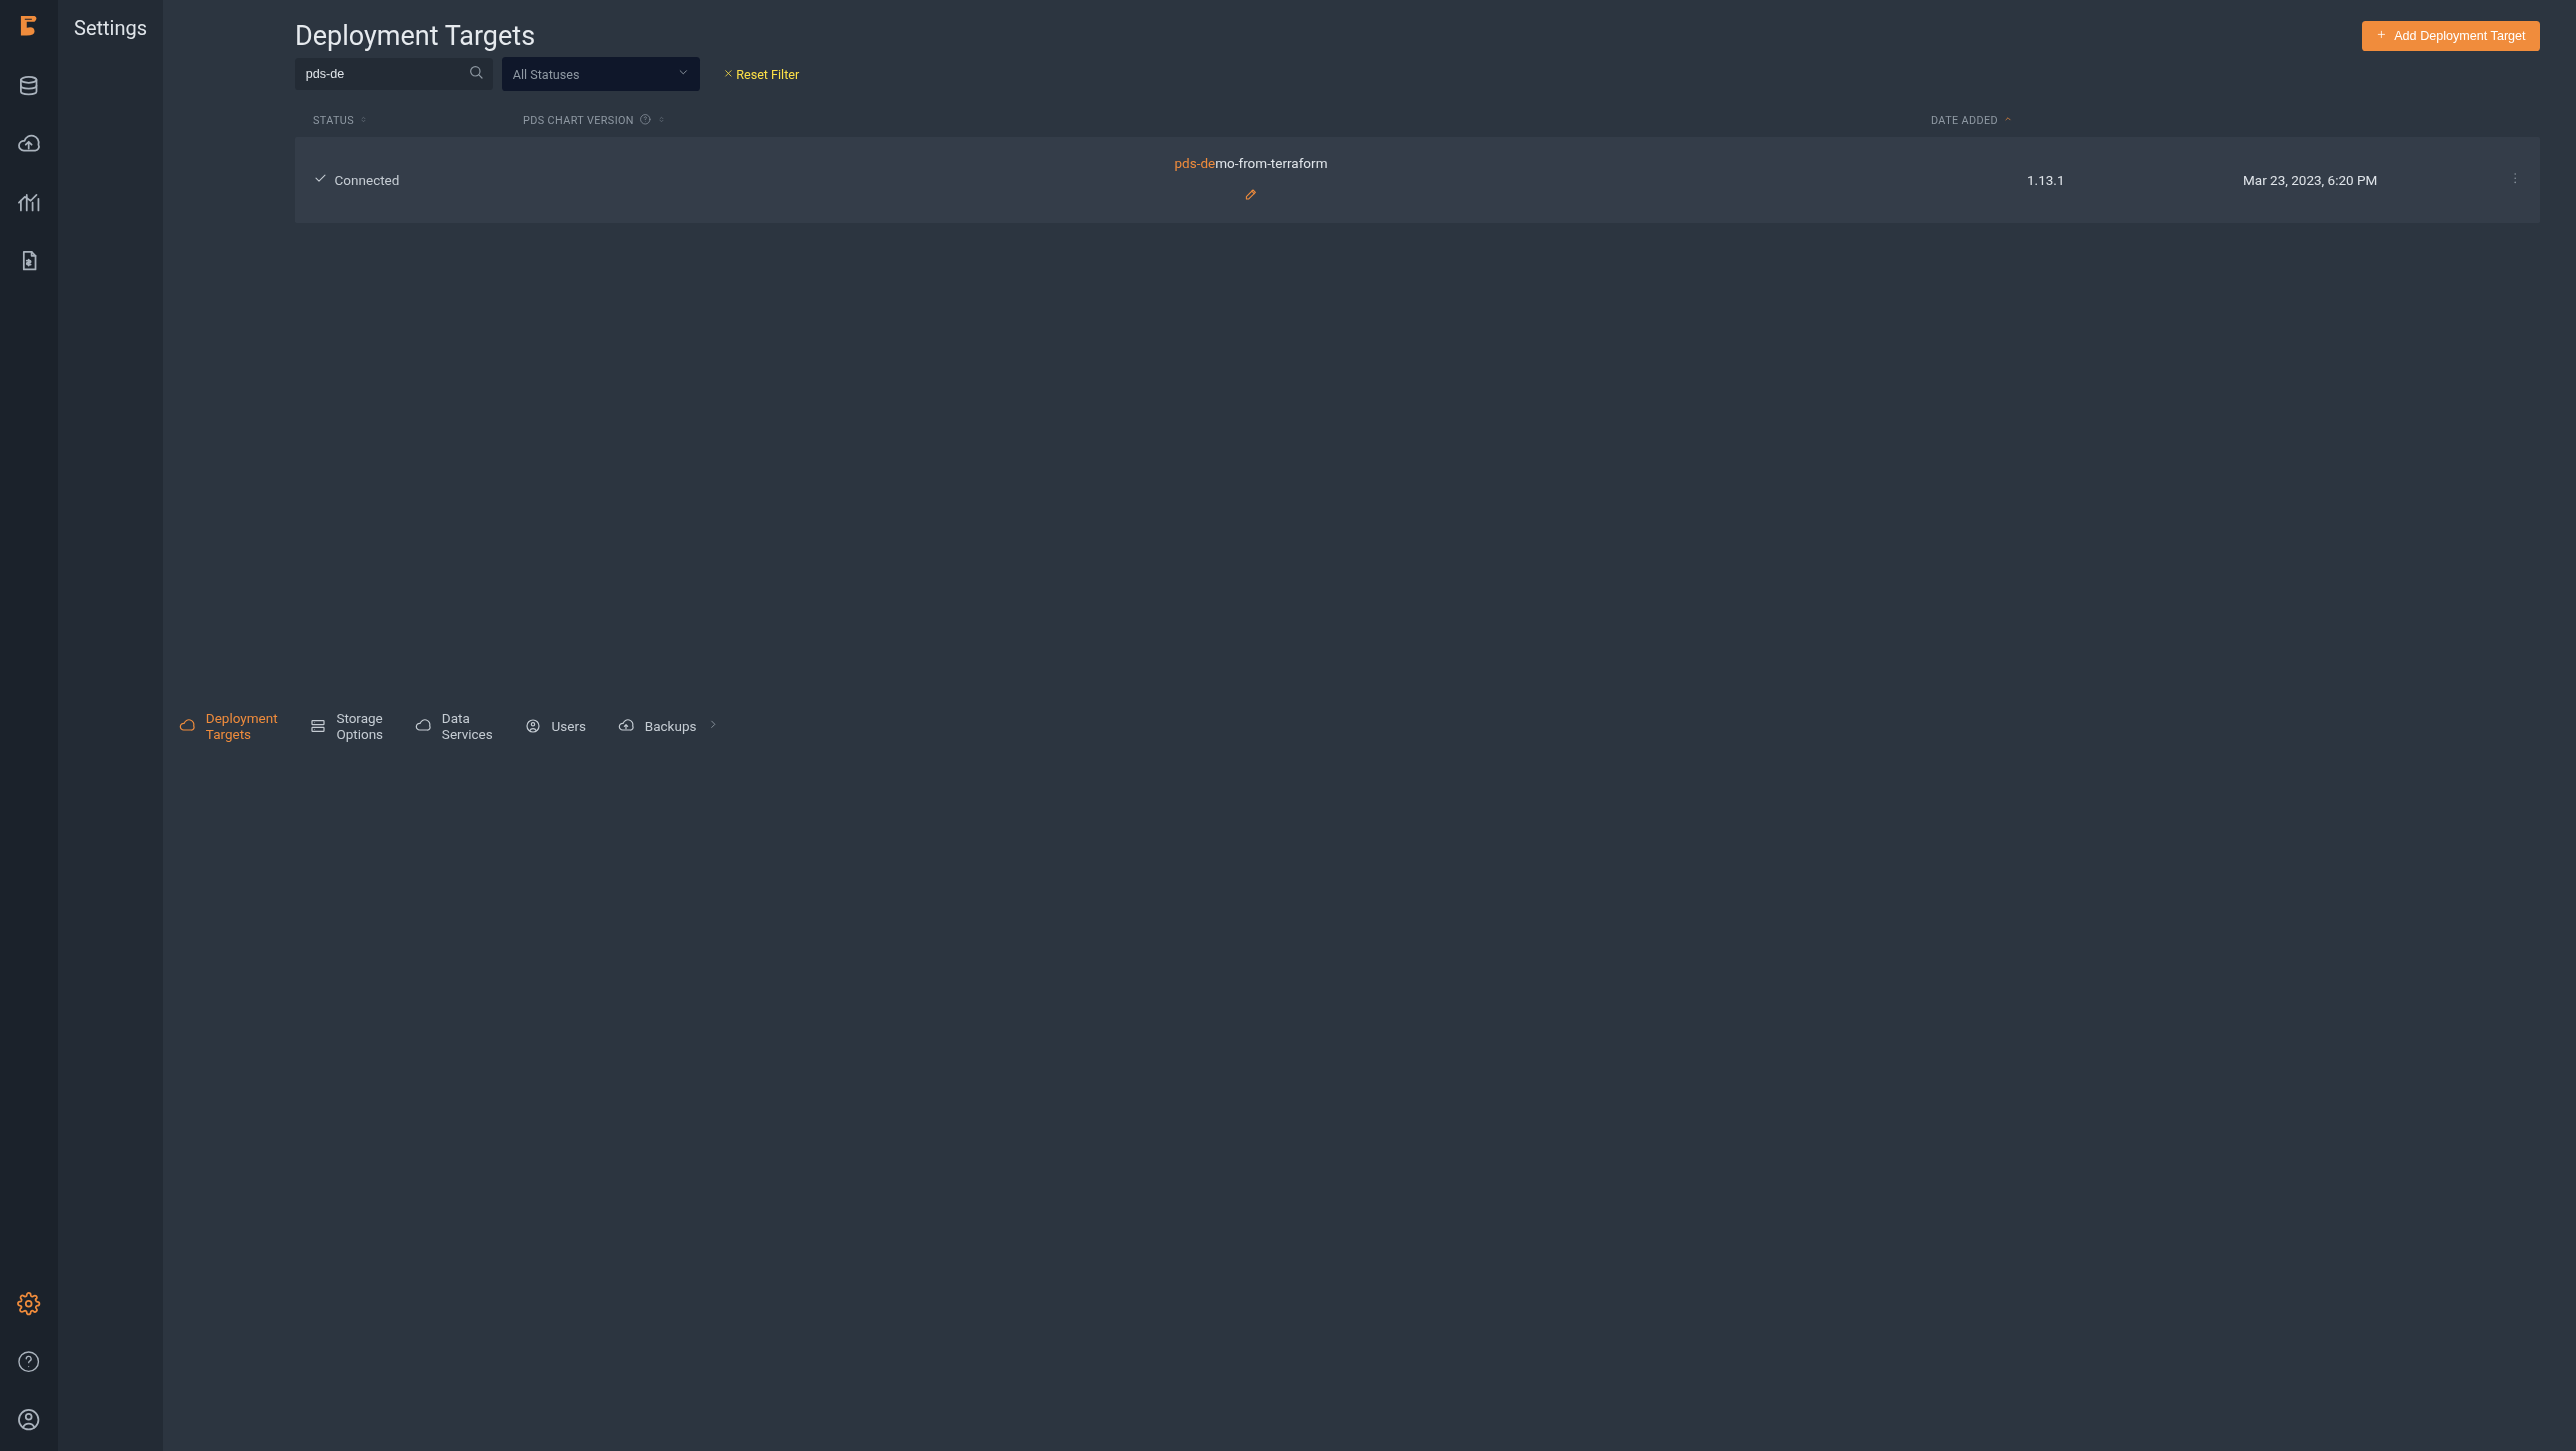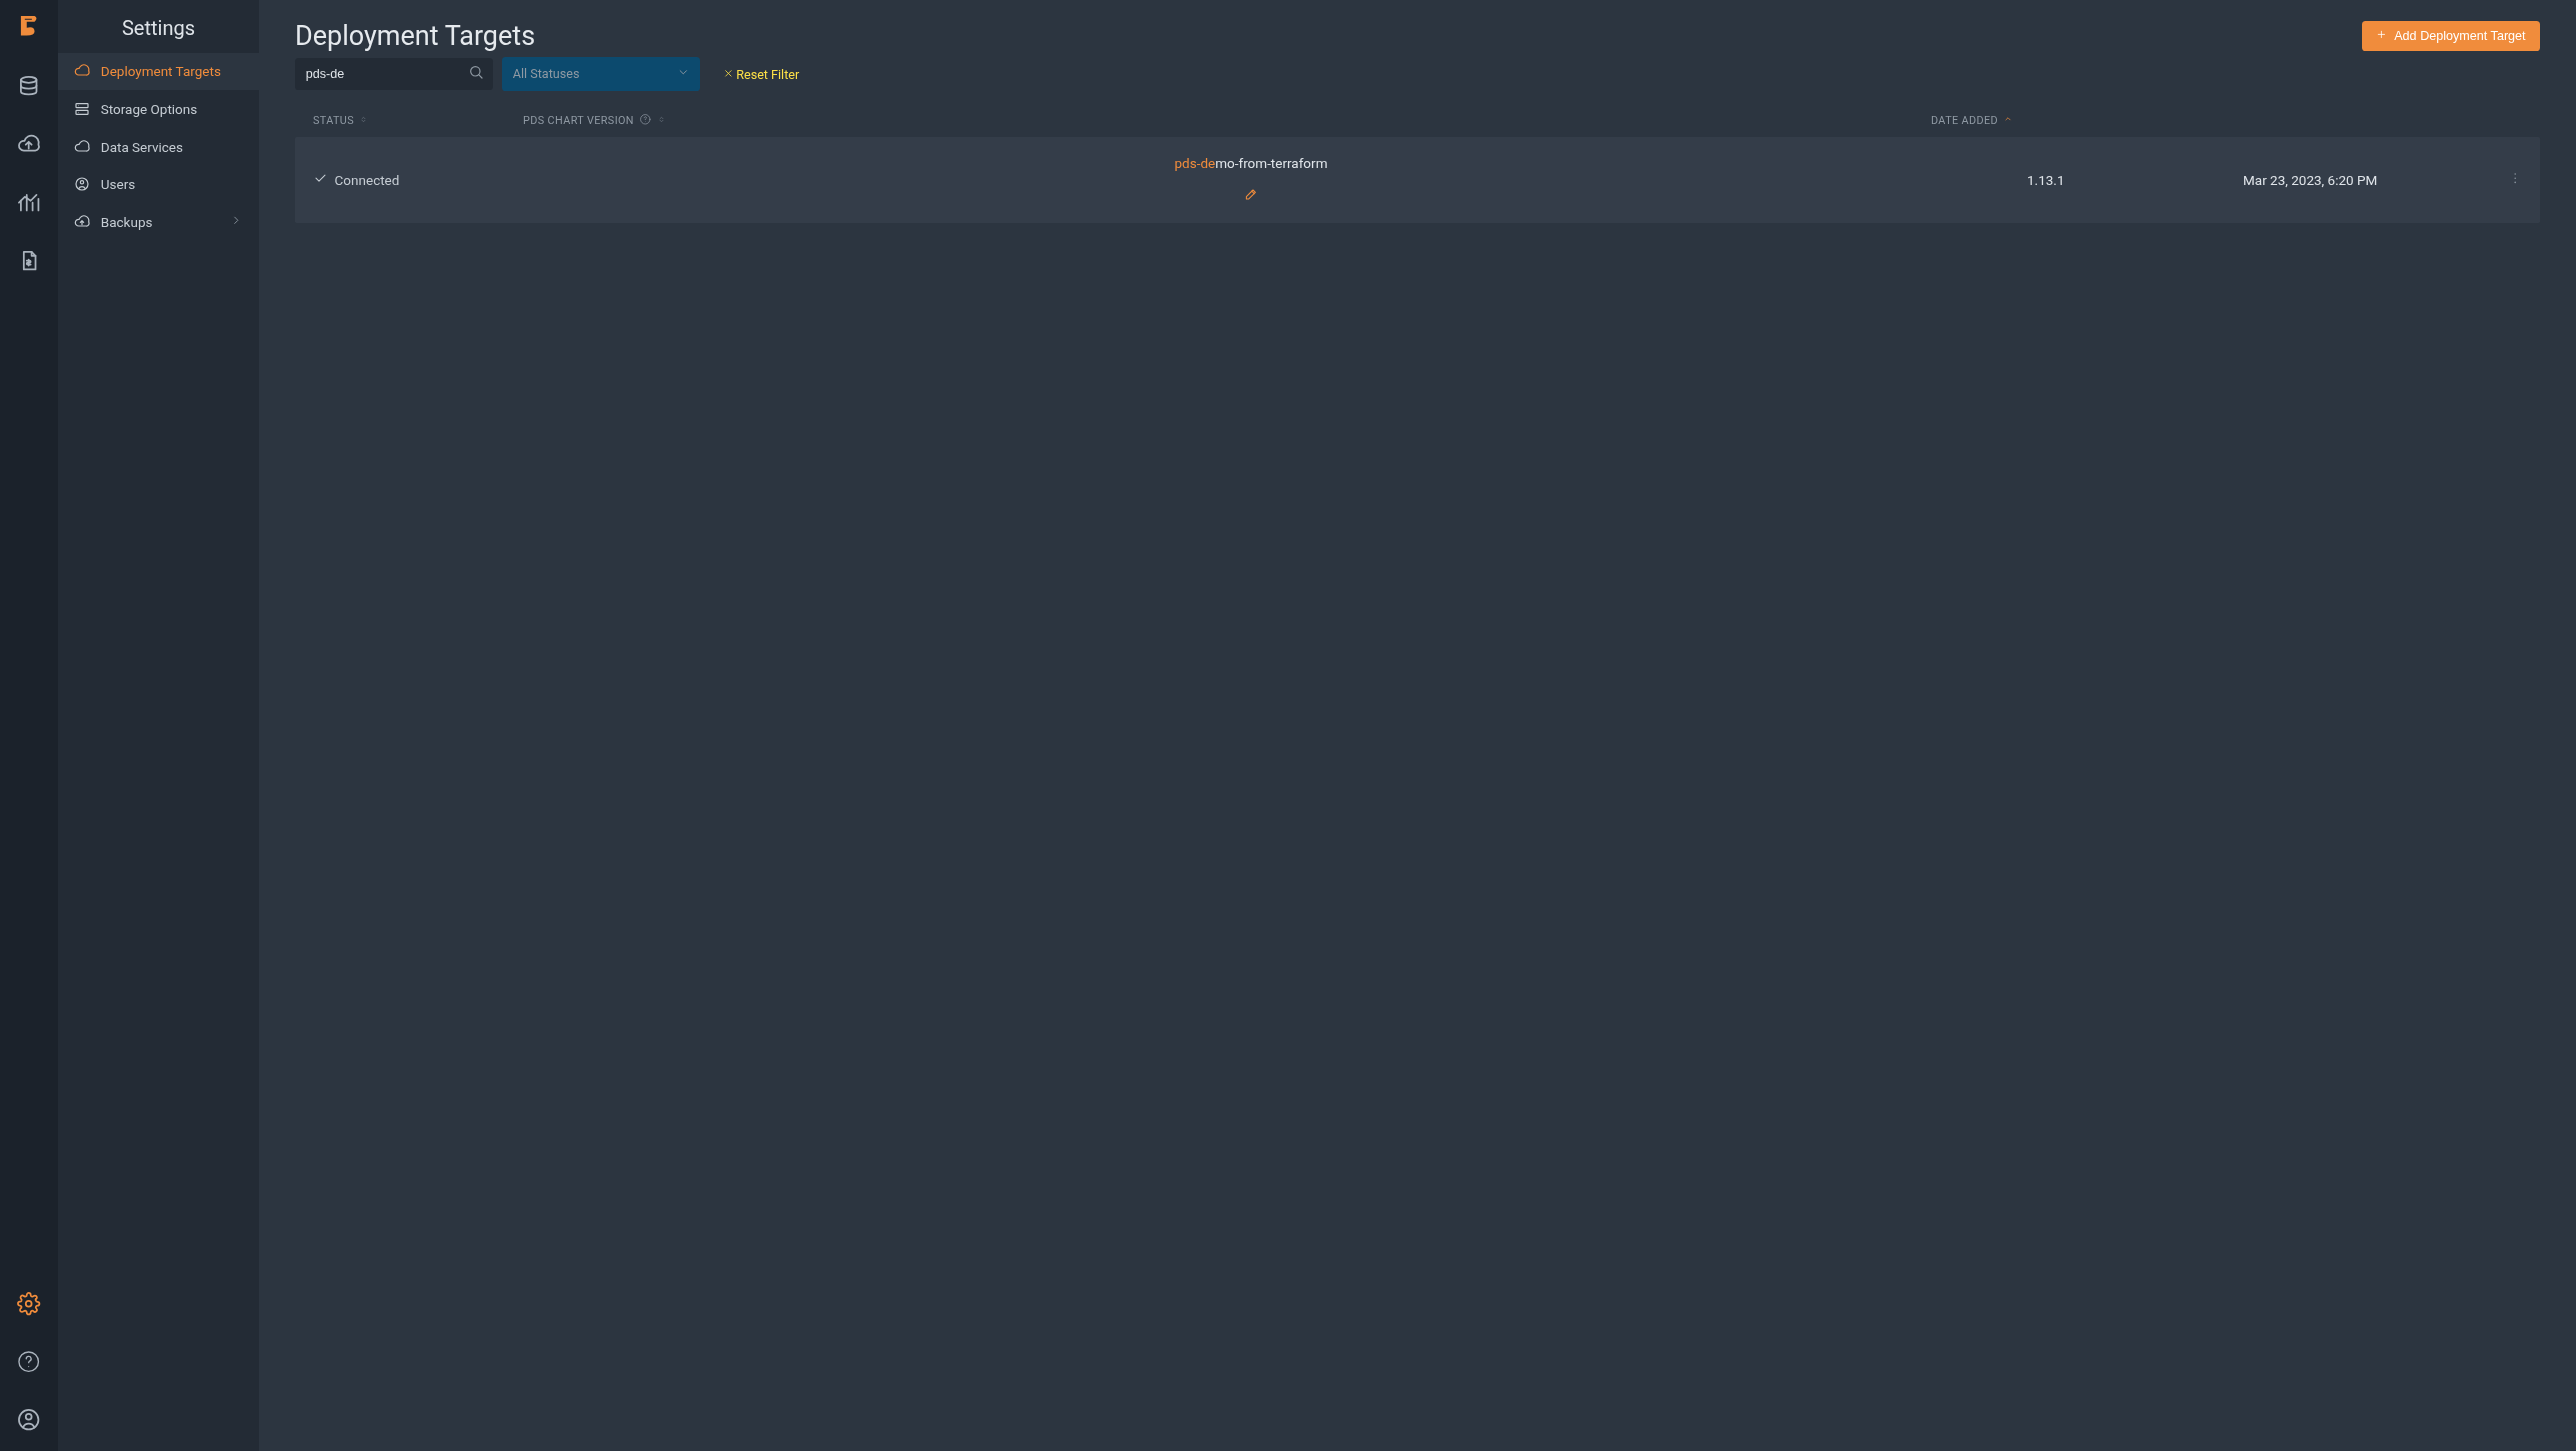--- a/index.html
+++ b/index.html
@@ -28,21 +28,21 @@
       cursor: pointer; color: #aab3bd;
     }
     .rail .spacer { flex: 1; }
     .rail .rail-item.active { color: #f08c3c; }
     .rail svg { width: 23.4px; height: 23.4px; }
 
     
     .sidebar {
       width: 201px;
       background: #232b35;
-      display: flex; flex-direction: column; text-align: center;
+      display: flex; 
     }
     .sidebar-title {
       padding: 16px 16px 12.6px;
       font-size: 20px;
       font-weight: 400;
       color: #dfe4e9;
     }
     .sidebar-item {
       display: flex; align-items: center;
       gap: 10.8px;
@@ -99,27 +99,27 @@
       color: #dfe4e9;
       font-size: 12.6px;
       outline: none;
     }
     .search-wrap .search-icon {
       position: absolute; right: 9px; top: 50%; transform: translateY(-50%);
       color: #8f99a3;
     }
     .status-select {
       width: 198px;
-      background: #0c4a6e;
+      background: #0f172a;
       border: none;
       border-radius: 3.6px;
       padding: 9px 10.8px;
       color: #8f99a3;
       font-size: 12.6px;
-      display:flex; align-items:flex-start; justify-content:space-between;
+      display:flex; align-items:center; justify-content:space-between;
       cursor: pointer;
     }
     .reset-filter {
       display: flex; align-items: center; gap: 2px;
       color: #fde047; font-size: 12.6px; margin-left: 14.4px;
       cursor: pointer;
     }
 
     
     .table { width: 100%; }

